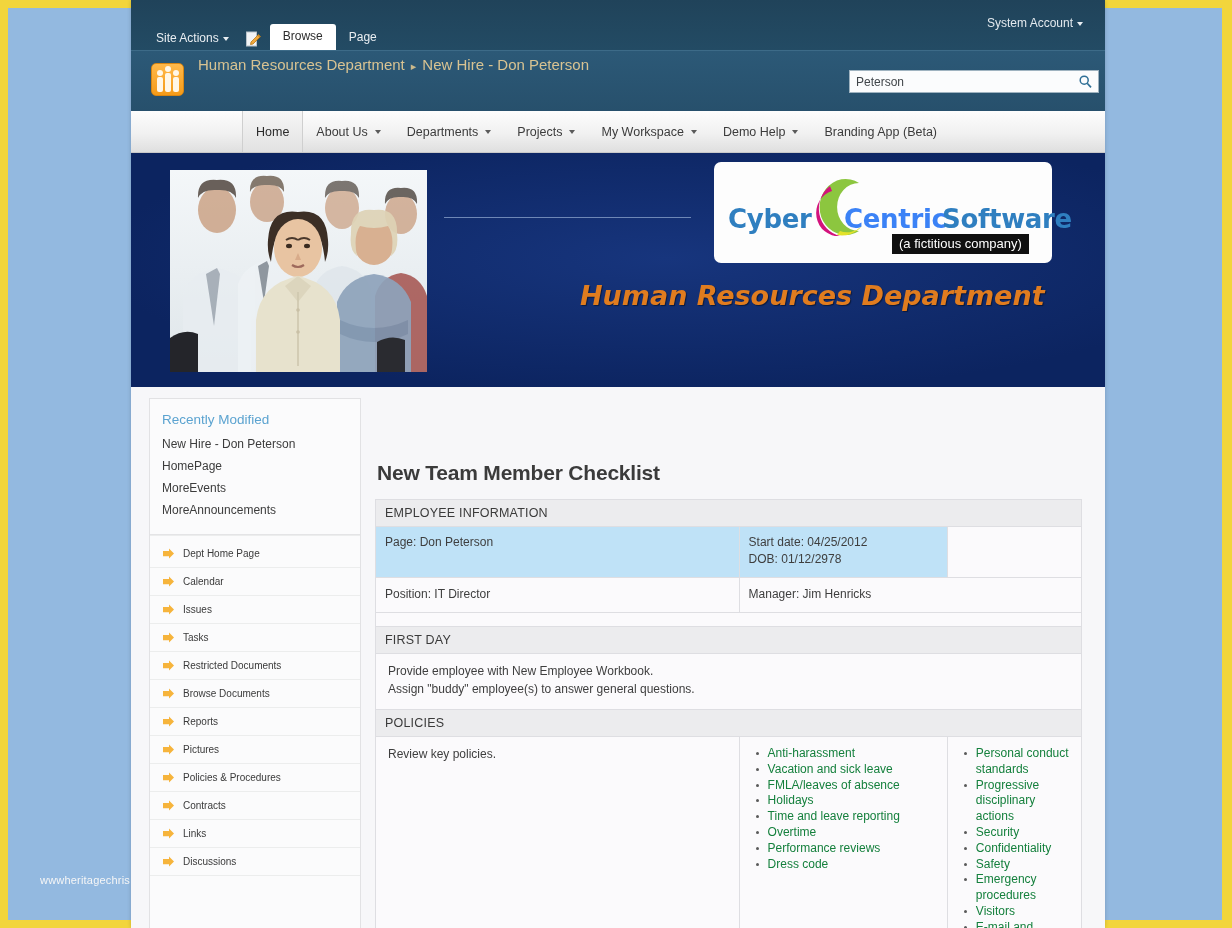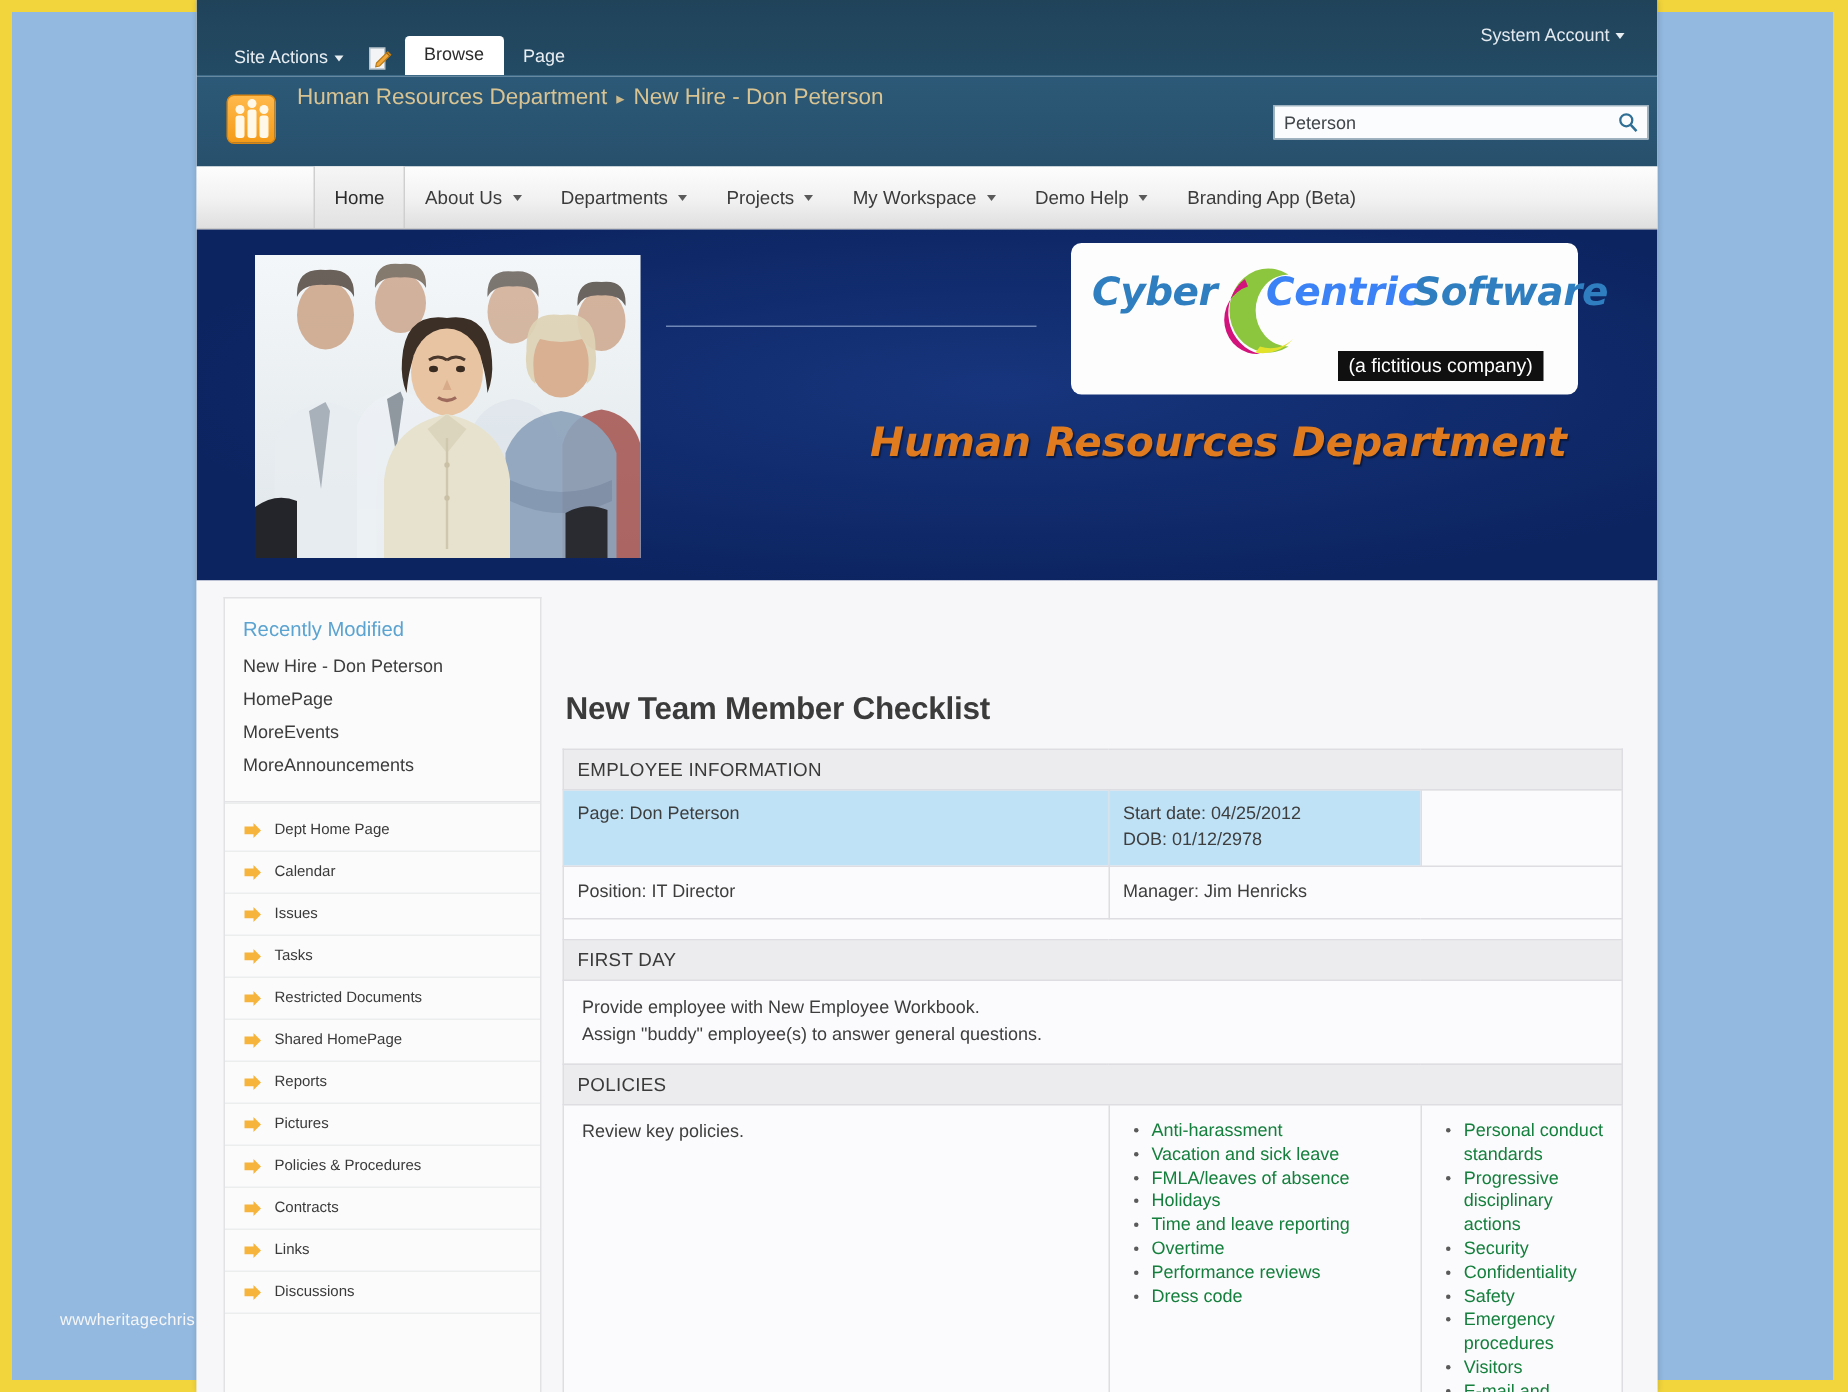--- a/index.html
+++ b/index.html
@@ -133,21 +133,21 @@
     display: flex; align-items: center; justify-content: center;
     cursor: pointer;
   }
 
   
   #topnav {
     position: relative;
     height: 42px; width: 100%;
     background: linear-gradient(to bottom,#fdfdfd 0%,#f1f1f1 55%,#dfdfdf 100%);
     border-bottom: 1px solid #c9c9c9;
-    padding-left: 78px;
+    padding-left: 111px;
     display: flex; align-items: stretch;
   }
   .nav-item {
     display: flex; align-items: center;
     padding: 0 13px;
     font-size: 12.5px; color: #3b3b3b;
     white-space: nowrap; cursor: pointer;
   }
   .nav-item.selected {
     background: linear-gradient(to bottom,#f6f6f6 0%,#e2e2e2 100%);
@@ -178,25 +178,24 @@
     background: #dfe6ea;
     overflow: hidden;
   }
   #logo-card {
     position: absolute; left: 583px; top: 9px;
     width: 338px; height: 101px;
     background: #fdfdfd;
     border-radius: 7px;
   }
   .logo-text {
-    position: absolute; top: 18px;
+    position: absolute; top: 42px;
     font-size: 26px; font-weight: bold;
     letter-spacing: -.3px;
     font-family: "DejaVu Sans", sans-serif;
-    font-style: italic;
   }
   #logo-cyber { left: 14px; color: #2f7fc0; }
   #logo-centric { left: 130px; color: #3b82f6; }
   #logo-software { left: 228px; color: #2f7fc0; }
   #logo-crescent {
     position: absolute; left: 96px; top: 12px;
     width: 62px; height: 66px;
   }
   #fictitious {
     position: absolute; left: 178px; top: 72px;
@@ -521,21 +520,21 @@
               </svg>
           </span>
           <span>Restricted Documents</span>
         </div>
         <div class="ql-row">
           <span class="ql-arrow">
             <svg width="13" height="11" viewBox="0 0 13 11">
                 <path d="M1 3 h6 v-2.4 l5 5 -5 5 v-2.4 h-6z" fill="#f6b43c"></path>
               </svg>
           </span>
-          <span>Shared HomePage</span>
+          <span>Browse Documents</span>
         </div>
         <div class="ql-row">
           <span class="ql-arrow">
             <svg width="13" height="11" viewBox="0 0 13 11">
                 <path d="M1 3 h6 v-2.4 l5 5 -5 5 v-2.4 h-6z" fill="#f6b43c"></path>
               </svg>
           </span>
           <span>Reports</span>
         </div>
         <div class="ql-row">

